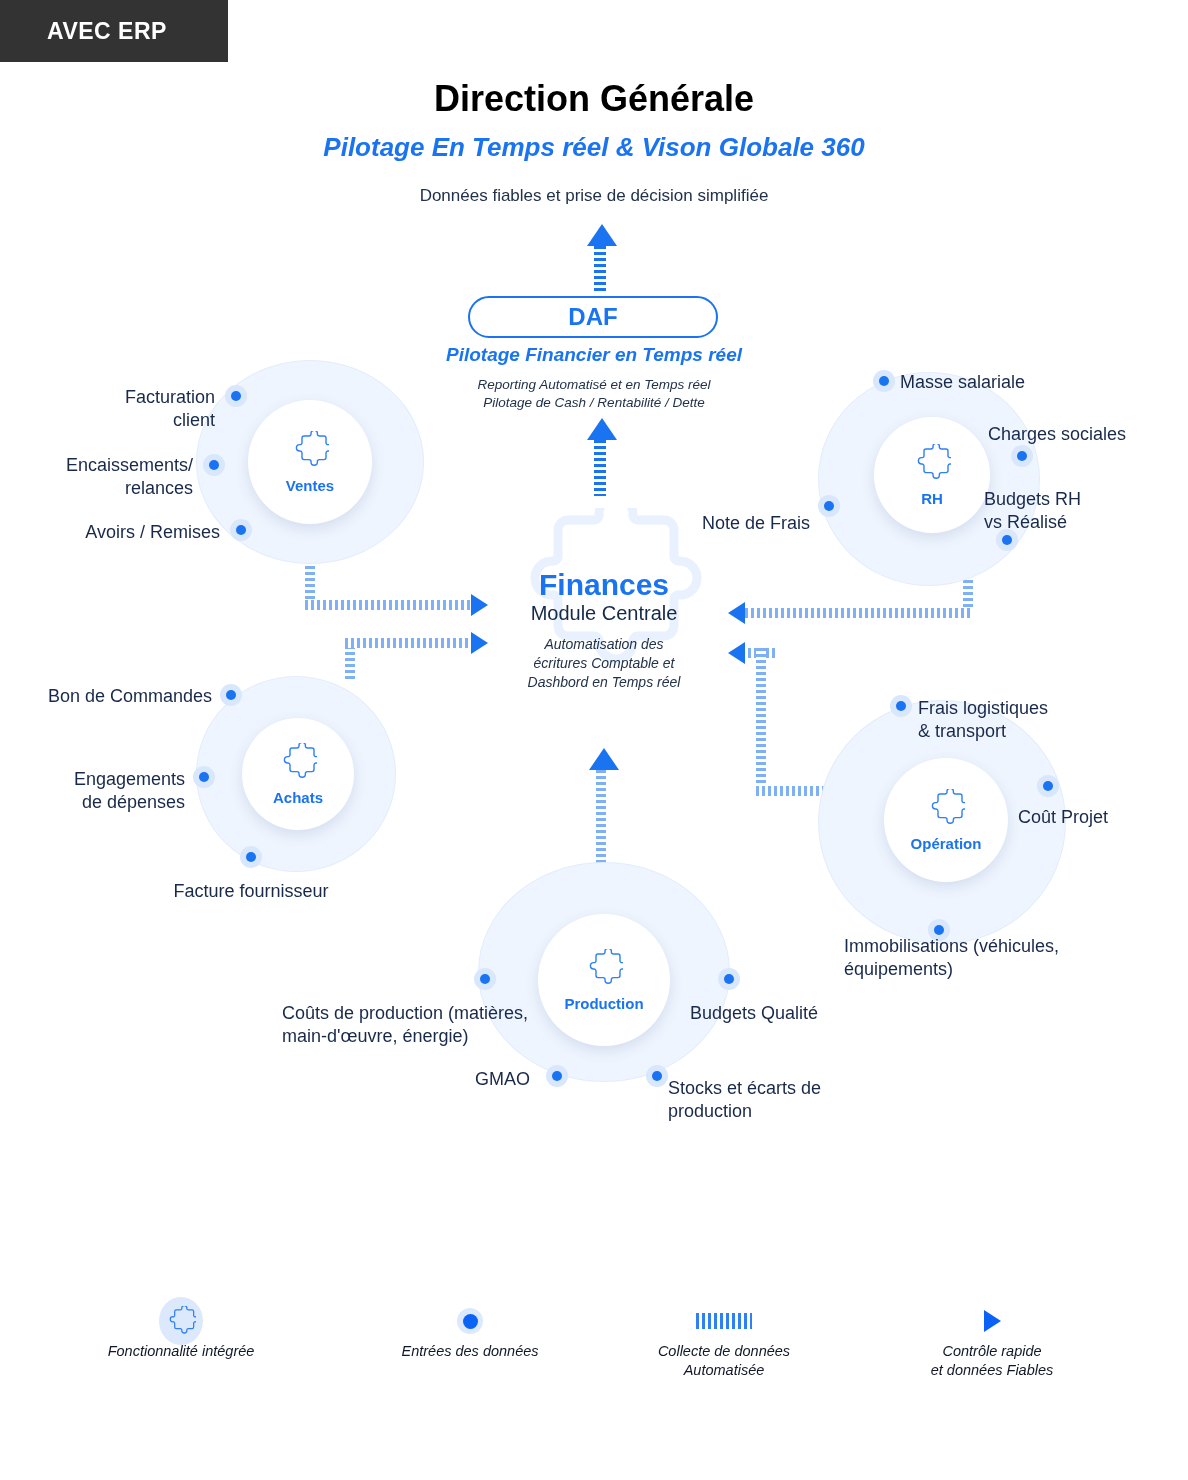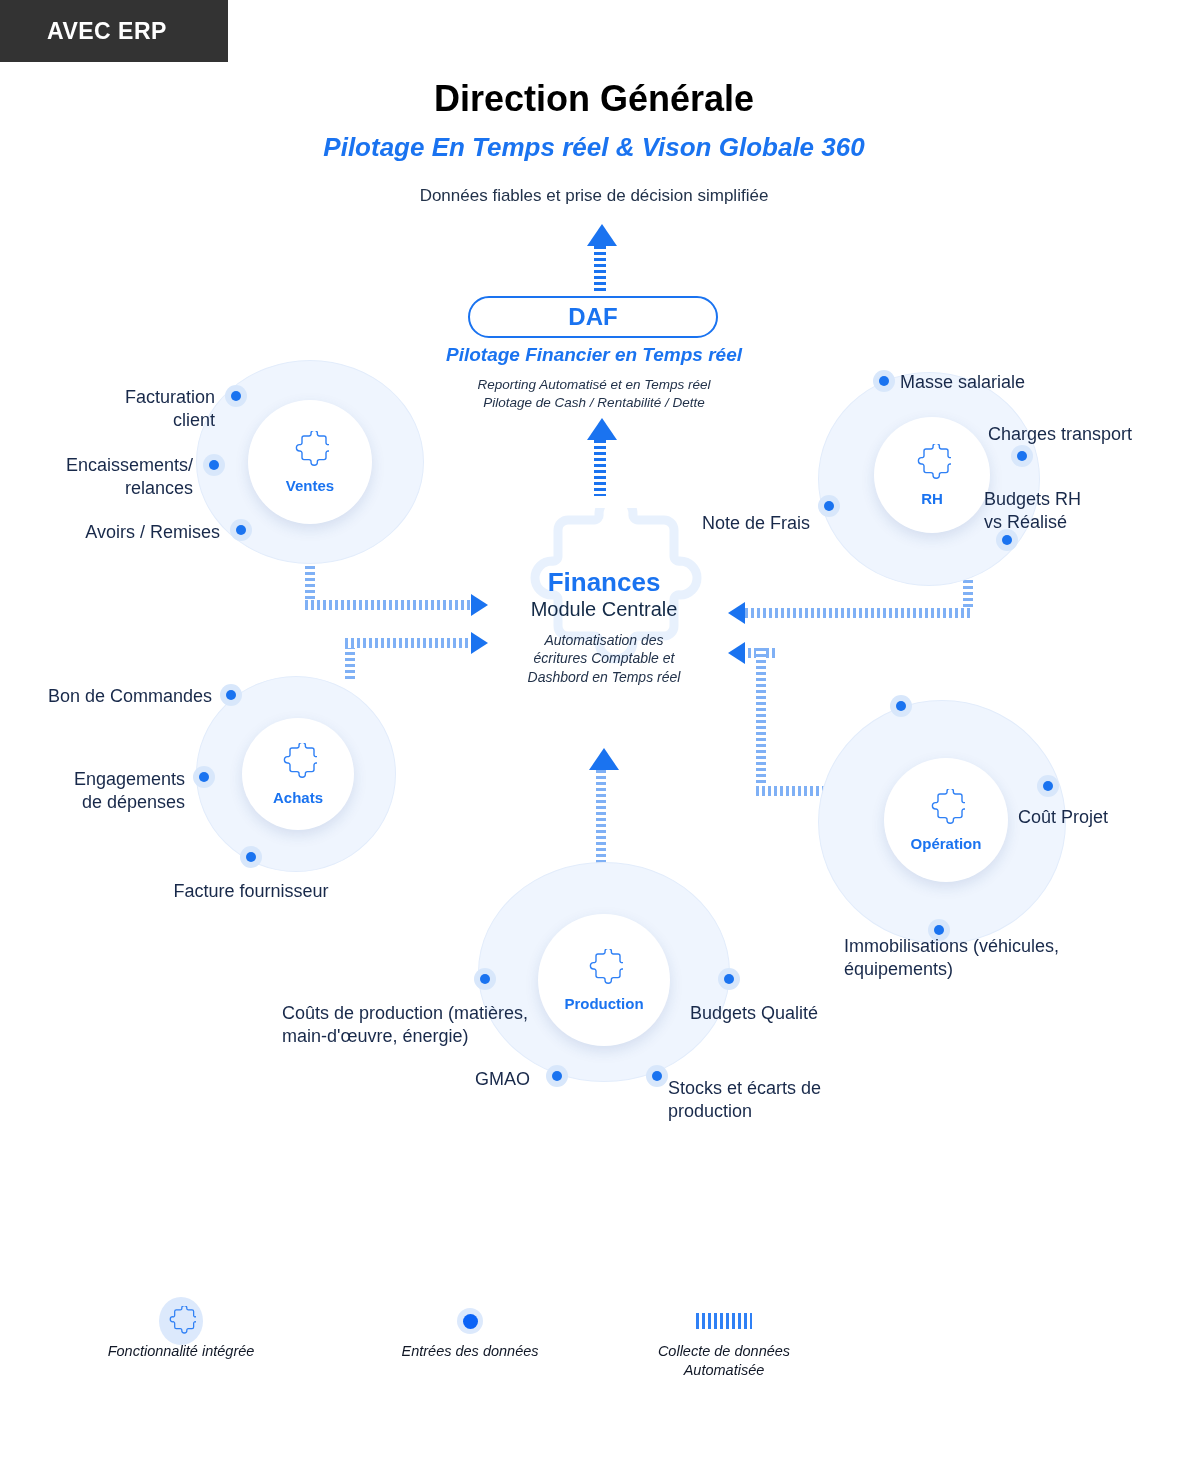--- a/index.html
+++ b/index.html
@@ -94,21 +94,21 @@
 
   
   .center-puzzle {
     position: absolute; left: 492px; top: 508px;
     width: 224px; height: 216px;
   }
   .center-text {
     position: absolute; left: 460px; top: 568px; width: 288px;
     text-align: center;
   }
-  .center-text .t1 { font-size: 26px; font-weight: bold; color: #1a73f0; line-height: 1.1; }
+  .center-text .t1 { font-size: 30px; font-weight: bold; color: #1a73f0; line-height: 1.1; }
   .center-text .t2 { font-size: 20px; color: #142a47; line-height: 1.25; }
   .center-text .t3 { font-size: 14px; font-style: italic; color: #22324a; line-height: 1.35; margin-top: 9px; }
 
   
   .cluster { position: absolute; }
   .ring {
     position: absolute; left: 0; top: 0;
     border-radius: 50%;
     background: #eff5fe;
     border: 1px solid #e2ecfb;
@@ -278,21 +278,21 @@
     </div>
   </div>
   <div class="node" style="left:873px; top:370px;">
       <i></i>
     </div>
   <div class="nlabel l" style="left: 900px; top: 371px; width: 230px; white-space: pre-line;">Masse salariale</div>
 
   <div class="node" style="left:1011px; top:445px;">
       <i></i>
     </div>
-  <div class="nlabel l" style="left: 988px; top: 423px; width: 200px; white-space: pre-line;">Charges transport</div>
+  <div class="nlabel l" style="left: 988px; top: 423px; width: 200px; white-space: pre-line;">Charges sociales</div>
 
   <div class="node" style="left:996px; top:529px;">
       <i></i>
     </div>
   <div class="nlabel l" style="left: 984px; top: 488px; width: 200px; white-space: pre-line;">Budgets RH
 vs Réalisé</div>
 
   <div class="node" style="left:818px; top:495px;">
       <i></i>
     </div>
@@ -332,20 +332,22 @@
         <svg width="38" height="38" viewBox="0 0 38 38">
           <path d="M13 5 h5 a2 2 0 0 0 2 -2.4 a3.2 3.2 0 1 1 6.4 0 a2 2 0 0 0 2 2.4 h4.6 a2 2 0 0 1 2 2 v4.6 a2 2 0 0 0 2.4 2 a3.2 3.2 0 1 1 0 6.4 a2 2 0 0 0 -2.4 2 v4.6 a2 2 0 0 1 -2 2 h-4.6 a2 2 0 0 0 -2 2.4 a3.2 3.2 0 1 1 -6.4 0 a2 2 0 0 0 -2 -2.4 h-5 a2 2 0 0 1 -2 -2 v-4.6 a2 2 0 0 0 -2.4 -2 a3.2 3.2 0 1 1 0 -6.4 a2 2 0 0 0 2.4 -2 v-4.6 a2 2 0 0 1 2 -2 z" fill="none" stroke="#2f80f5" stroke-width="1.4"></path>
         </svg>
       </span>
       <span class="mlabel">Opération</span>
     </div>
   </div>
   <div class="node" style="left:890px; top:695px;">
       <i></i>
     </div>
+  <div class="nlabel l" style="left: 918px; top: 697px; width: 230px; white-space: pre-line;">Frais logistiques
+&amp; transport</div>
 
   <div class="node" style="left:1037px; top:775px;">
       <i></i>
     </div>
   <div class="nlabel l" style="left: 1018px; top: 806px; width: 160px; white-space: pre-line;">Coût Projet</div>
 
   <div class="node" style="left:928px; top:919px;">
       <i></i>
     </div>
   <div class="nlabel l" style="left: 844px; top: 935px; width: 260px; white-space: pre-line;">Immobilisations (véhicules,
@@ -405,14 +407,21 @@
   </div>
 
   <div class="legend-item" style="left:636px; top:1300px; width:176px;">
     <div class="lg-icon">
       <div class="lg-ticks"></div>
     </div>
     <div class="lg-txt" style="white-space: pre-line;">Collecte de données
 Automatisée</div>
   </div>
 
+  <div class="legend-item" style="left:904px; top:1300px; width:176px;">
+    <div class="lg-icon">
+      <div class="lg-tri"></div>
+    </div>
+    <div class="lg-txt" style="white-space: pre-line;">Contrôle rapide
+et données Fiables</div>
+  </div>
 
 </div>
 
 </body></html>

